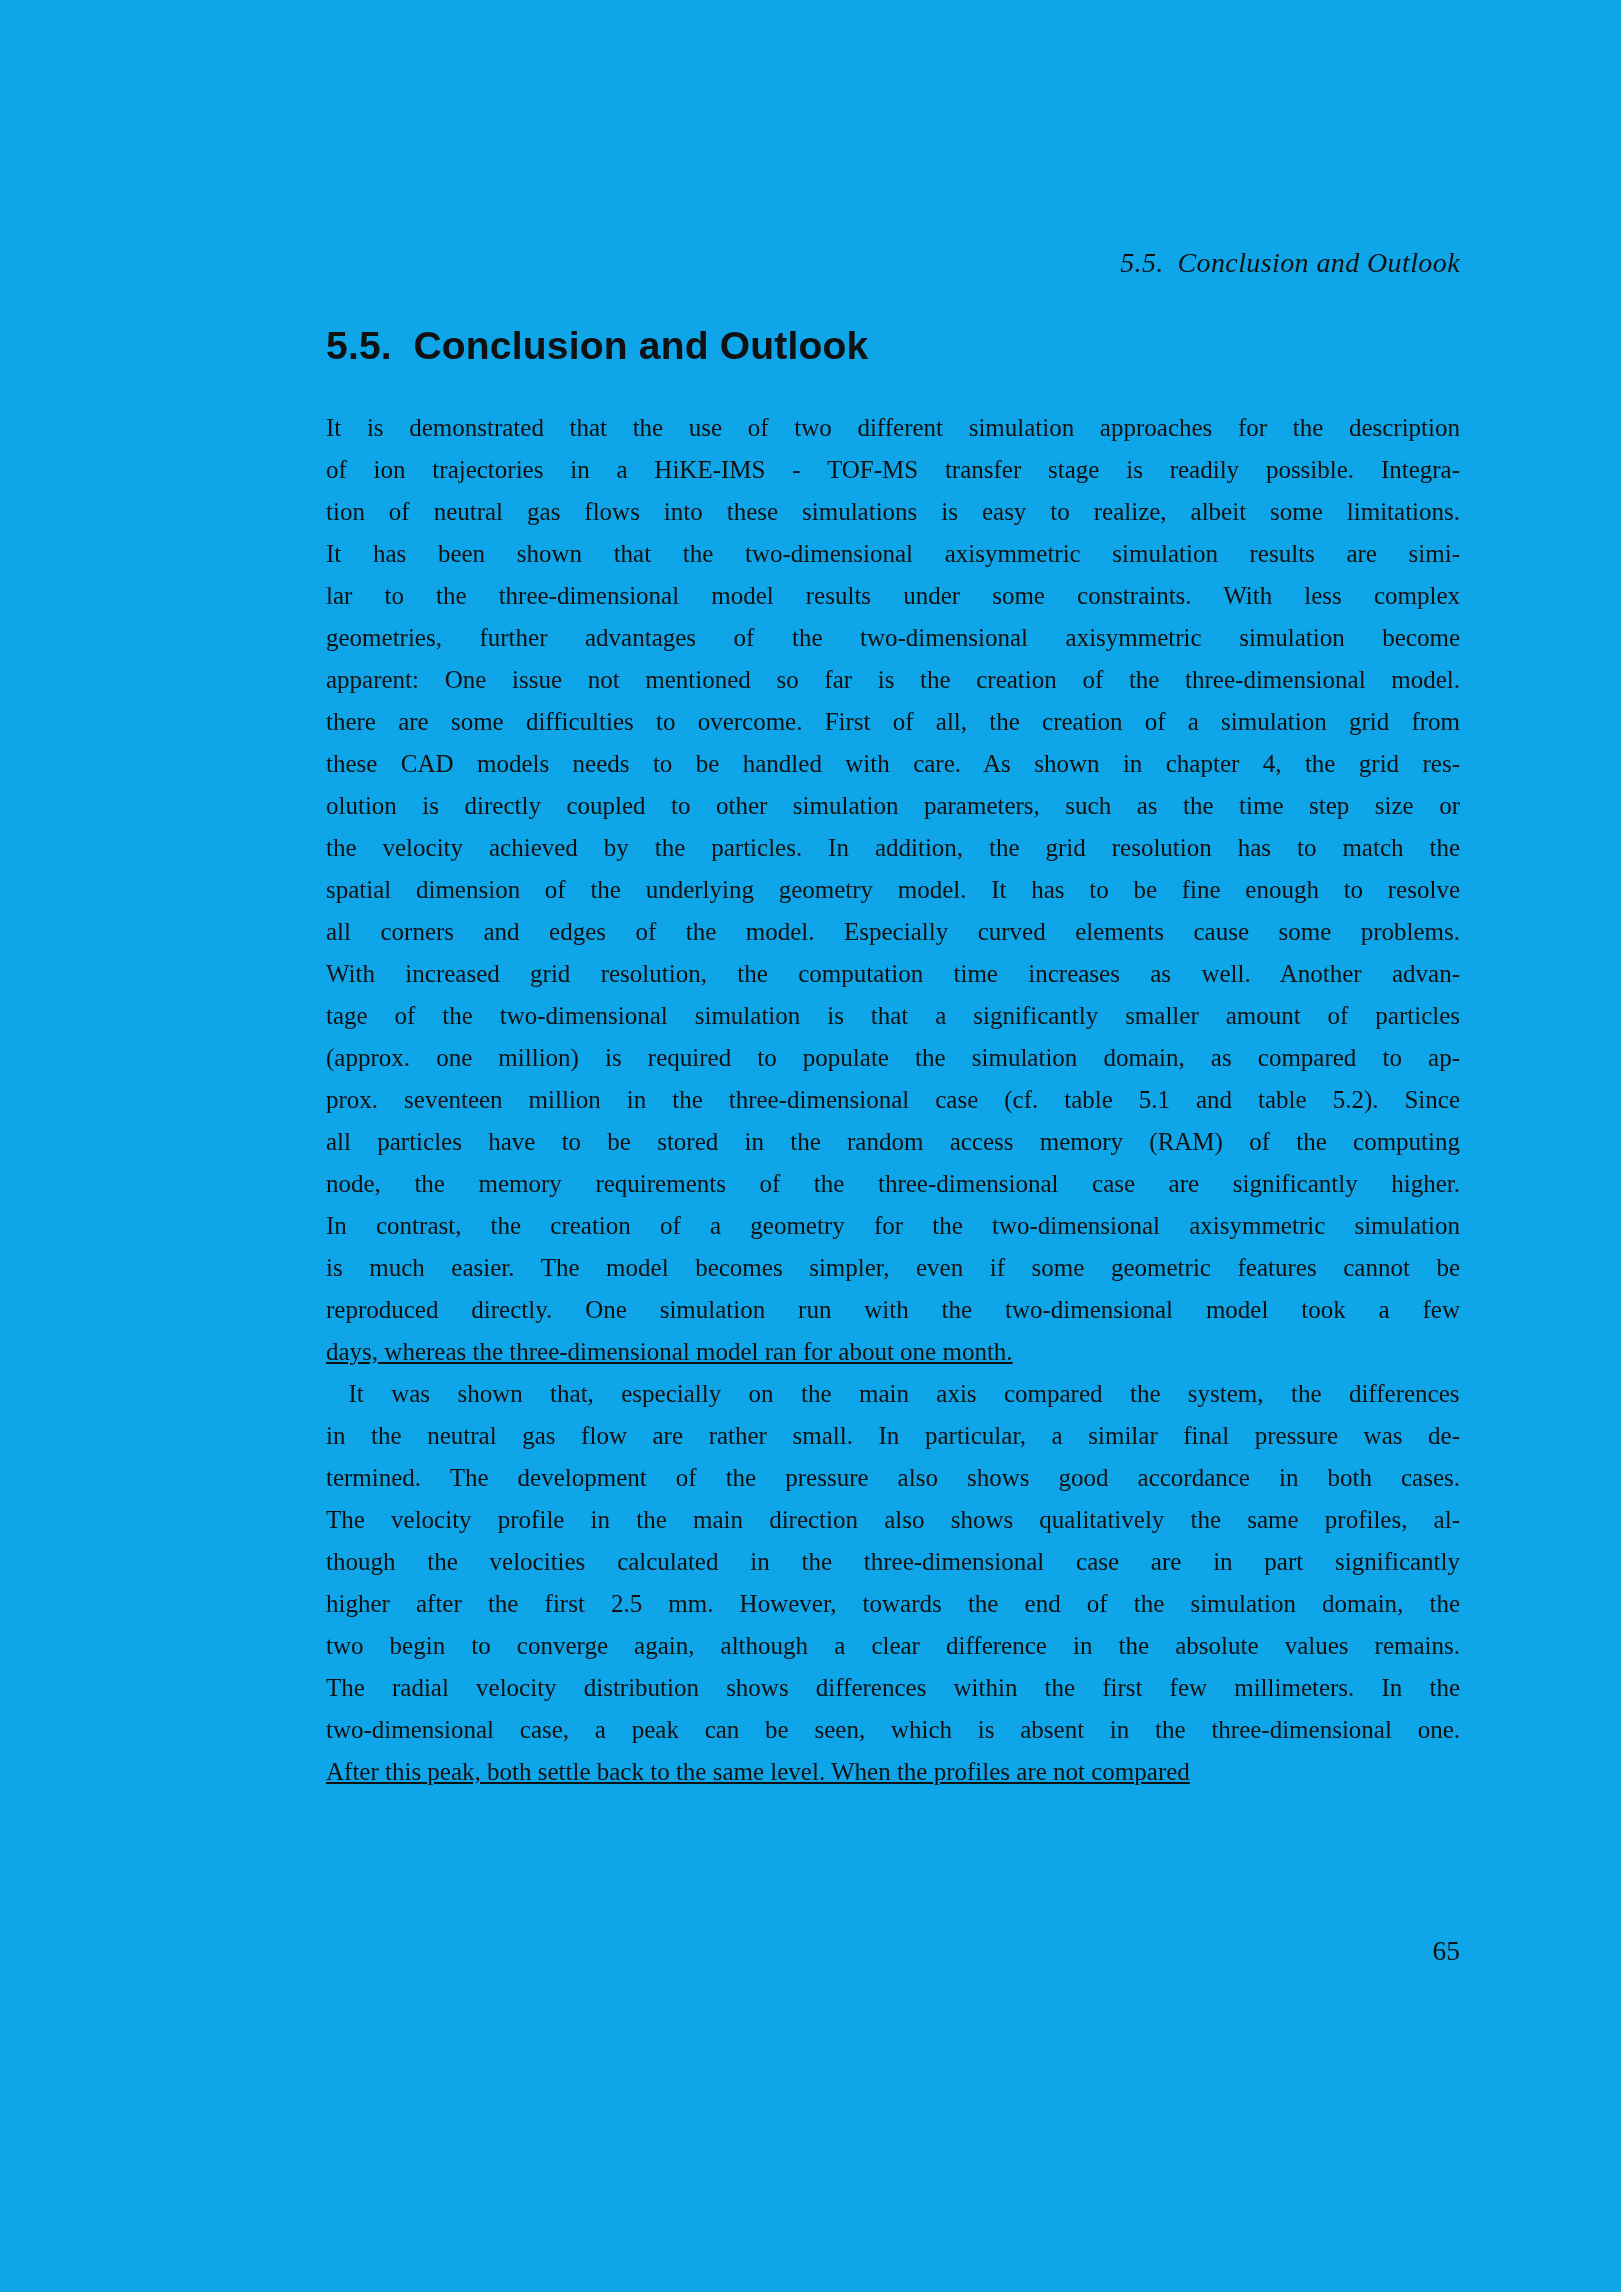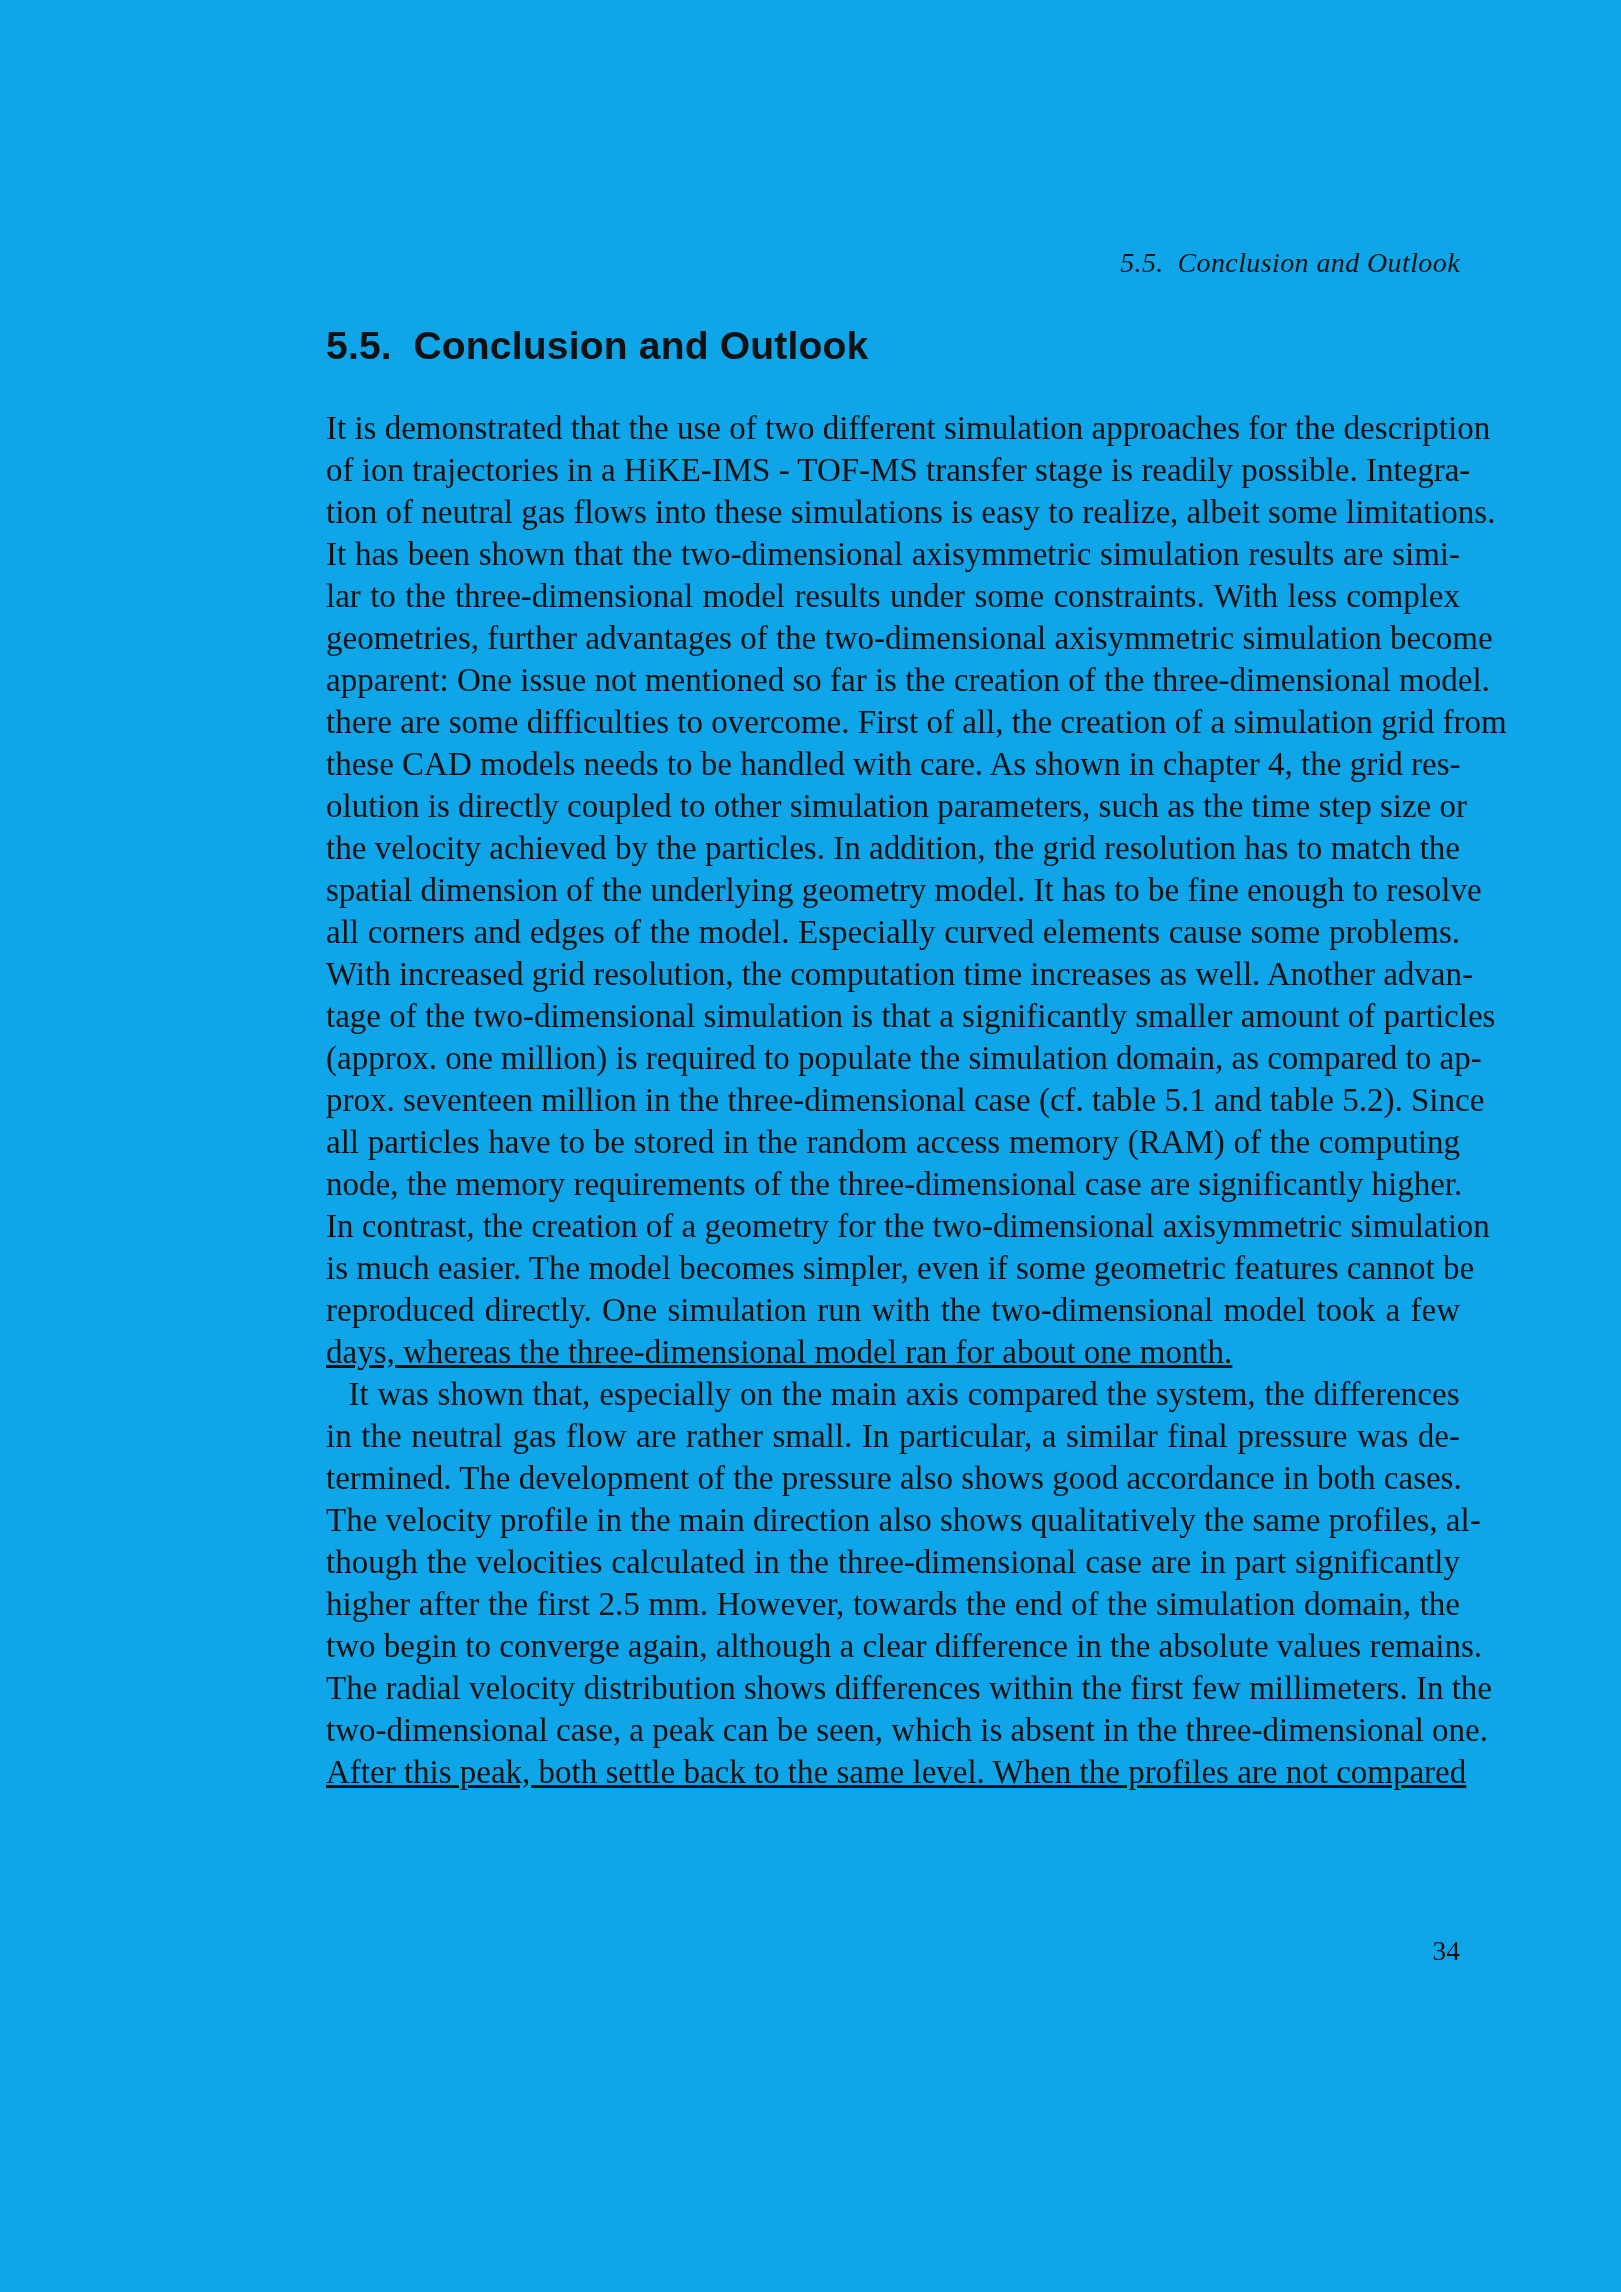--- a/index.html
+++ b/index.html
@@ -43,21 +43,21 @@
     white-space: nowrap;
   }
   .section-heading .sec-num { margin-right: 21.6px; }
   
   .body-text {
     position: absolute;
     left: 326px;
     top: 407px;
     width: 1134px;
     font-family: "Liberation Serif", serif;
-    font-size: 33px;
+    font-size: 25px;
     color: #111111;
   }
   .body-text .line {
     height: 42px;
     line-height: 42px;
     text-align: justify;
     text-align-last: justify;
     text-justify: inter-word;
     white-space: nowrap;
   }
@@ -123,16 +123,16 @@
       <div class="line">termined. The development of the pressure also shows good accordance in both cases.</div>
       <div class="line">The velocity profile in the main direction also shows qualitatively the same profiles, al-</div>
       <div class="line">though the velocities calculated in the three-dimensional case are in part significantly</div>
       <div class="line">higher after the first 2.5 mm. However, towards the end of the simulation domain, the</div>
       <div class="line">two begin to converge again, although a clear difference in the absolute values remains.</div>
       <div class="line">The radial velocity distribution shows differences within the first few millimeters. In the</div>
       <div class="line">two-dimensional case, a peak can be seen, which is absent in the three-dimensional one.</div>
       <div class="line para-end">After this peak, both settle back to the same level. When the profiles are not compared</div>
     </div>
 
-  <div class="page-number">34</div>
+  <div class="page-number">65</div>
 
 </div>
 
 
 </body></html>

